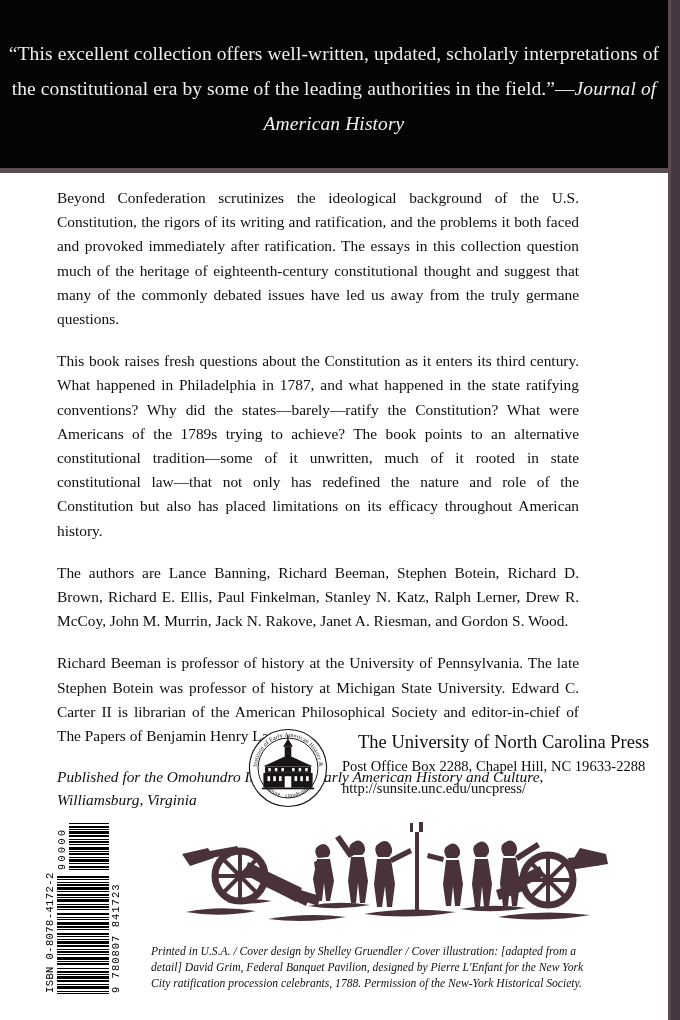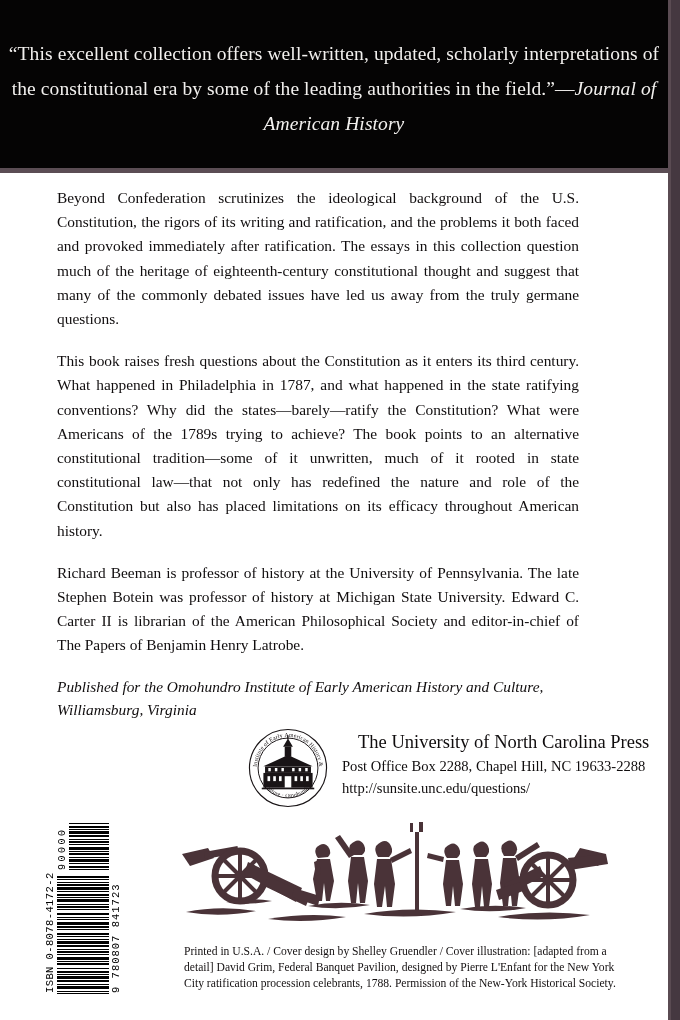--- a/index.html
+++ b/index.html
@@ -227,23 +227,24 @@
     position: absolute;
     left: 168px;
     top: 818px;
     width: 452px;
     height: 122px;
   }
 
   
   .caption {
     position: absolute;
-    left: 184px;
+    left: 151px;
     top: 944px;
     width: 440px;
+    font-style: italic;
     font-size: 11.6px;
     line-height: 16.2px;
     color: #141011;
     text-align: left;
   }
 </style>
 </head>
 <body>
 
 <div id="cover">
@@ -254,20 +255,21 @@
   </div>
   <div class="band-rule-1"></div>
   <div class="band-rule-2"></div>
 
   <div class="body-copy">
 
     <p class="para"><span class="bk">Beyond Confederation</span><span> scrutinizes the ideological background of the U.S. Constitution, the rigors of its writing and ratification, and the problems it both faced and provoked immediately after ratification. The essays in this collection question much of the heritage of eighteenth-century constitutional thought and suggest that many of the commonly debated issues have led us away from the truly germane questions.</span></p>
 
     <p class="para">This book raises fresh questions about the Constitution as it enters its third century. What happened in Philadelphia in 1787, and what happened in the state ratifying conventions? Why did the states—barely—ratify the Constitution? What were Americans of the 1789s trying to achieve? The book points to an alternative constitutional tradition—some of it unwritten, much of it rooted in state constitutional law—that not only has redefined the nature and role of the Constitution but also has placed limitations on its efficacy throughout American history.</p>
 
+    <p class="para">The authors are Lance Banning, Richard Beeman, Stephen Botein, Richard D. Brown, Richard E. Ellis, Paul Finkelman, Stanley N. Katz, Ralph Lerner, Drew R. McCoy, John M. Murrin, Jack N. Rakove, Janet A. Riesman, and Gordon S. Wood.</p>
 
     <p class="para tight"><span>Richard Beeman is professor of history at the University of Pennsylvania. The late Stephen Botein was professor of history at Michigan State University. Edward C. Carter II is librarian of the American Philosophical Society and editor-in-chief of </span><span class="bk">The Papers of Benjamin Henry Latrobe.</span></p>
 
     <p class="para-italic">Published for the Omohundro Institute of Early American History and Culture, Williamsburg, Virginia</p>
   </div>
 
   <div class="publisher-row">
 
     <div class="seal">
       <svg viewBox="0 0 100 100" width="82" height="82" aria-hidden="true">
@@ -307,21 +309,21 @@
           <rect x="63" y="50" width="3" height="4"></rect>
           <rect x="71" y="50" width="3" height="4"></rect>
         </g>
         <rect x="18" y="74" width="64" height="2" fill="#191416"></rect>
       </svg>
     </div>
 
     <div class="press-block">
       <p class="press-name">The University of North Carolina Press</p>
       <p class="press-addr">Post Office Box 2288, Chapel Hill, NC 19633-2288</p>
-      <p class="press-url">http://sunsite.unc.edu/questions/</p>
+      <p class="press-url">http://sunsite.unc.edu/uncpress/</p>
     </div>
   </div>
 
   <div class="barcode-wrap">
     <div class="barcode-rot">
       <div class="bc-isbn-label">ISBN 0-8078-4172-2</div>
       <div class="bc-main-row">
         <div class="bc-bars" id="bars-main">
             <span style="width: 1px; background: rgb(0, 0, 0);"></span>
             <span style="width: 1px; background: transparent;"></span>

